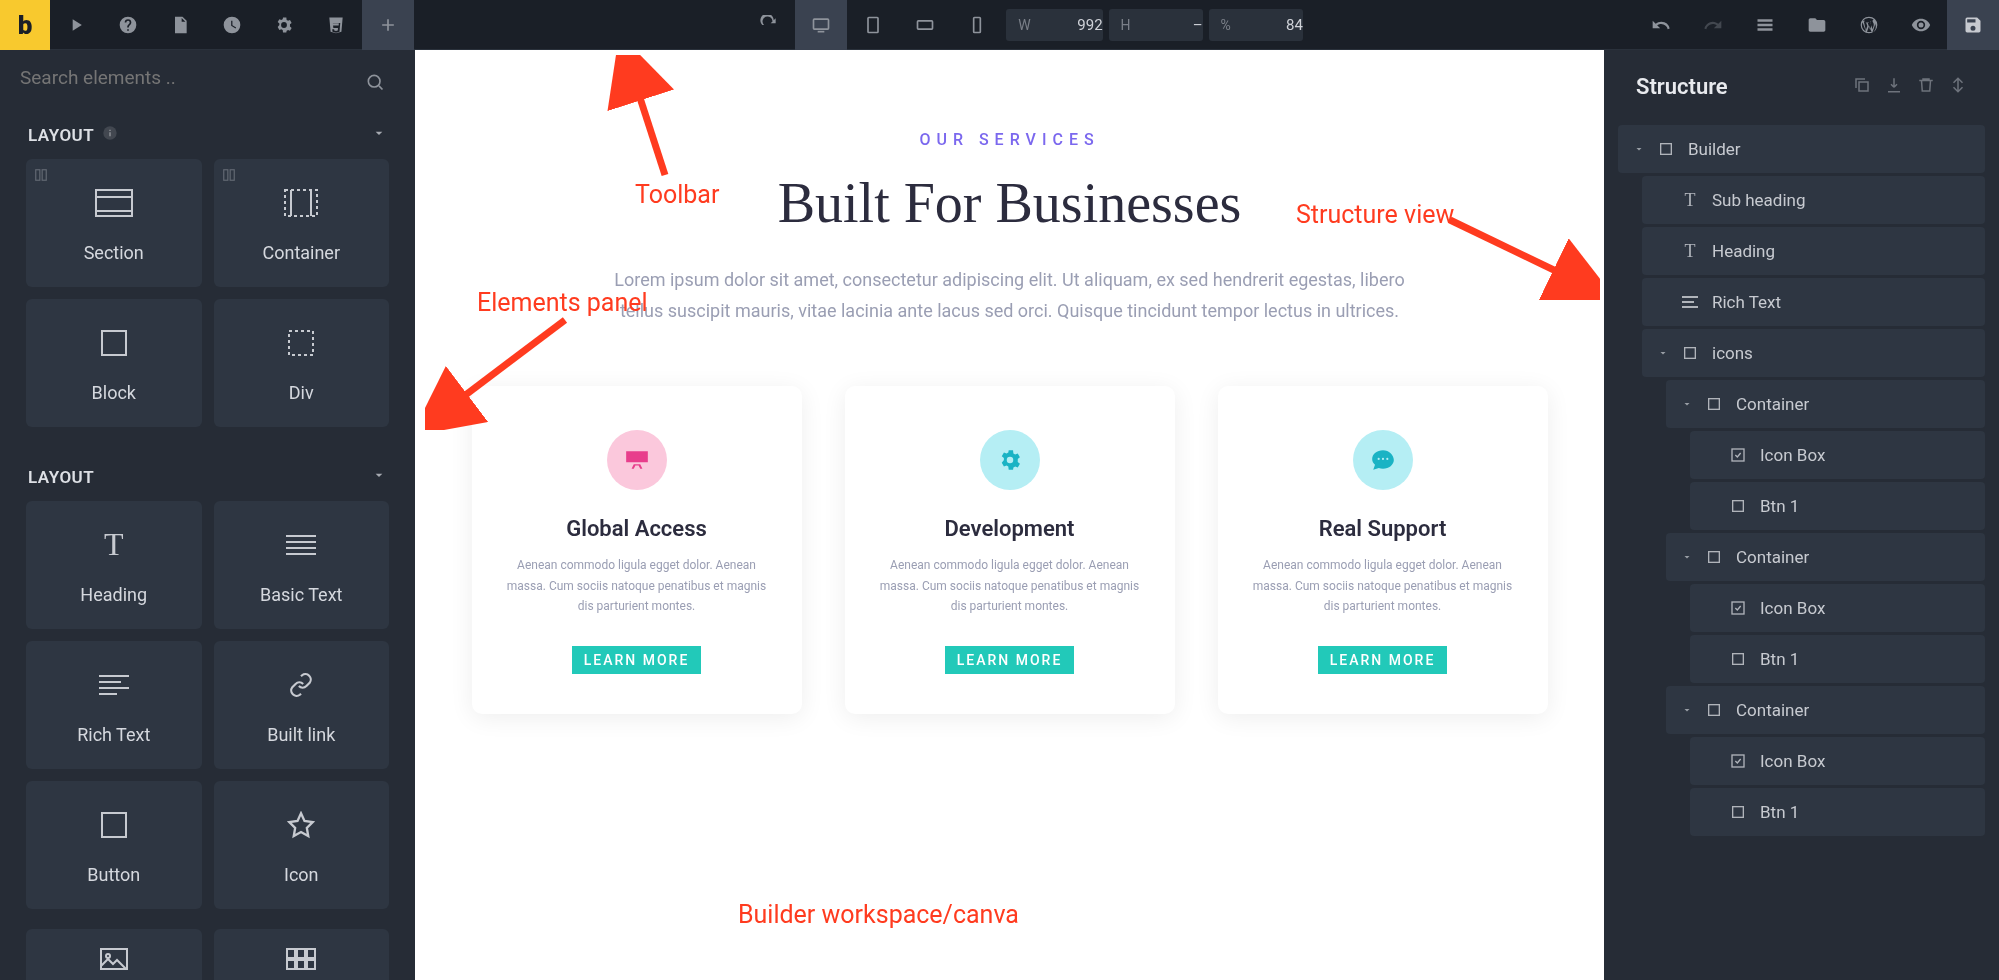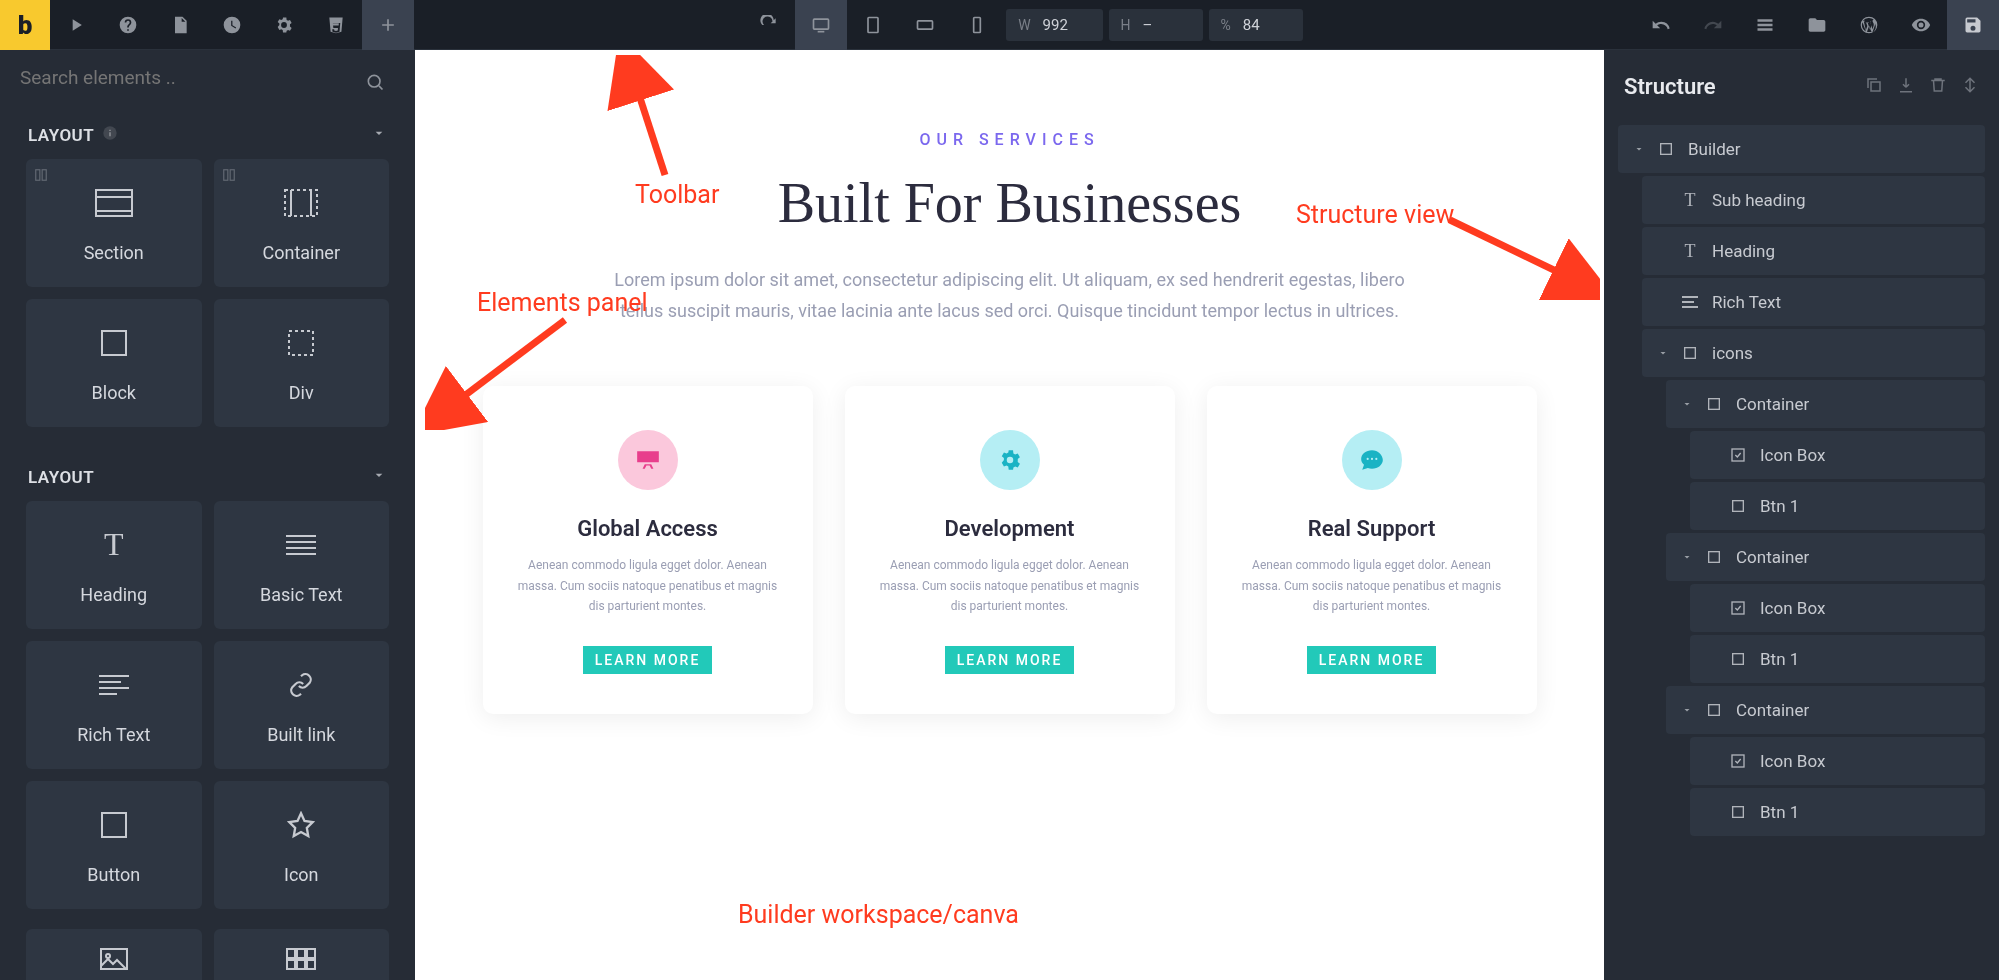--- a/index.html
+++ b/index.html
@@ -5,21 +5,21 @@
 *{box-sizing:border-box;margin:0;padding:0;font-family:-apple-system,BlinkMacSystemFont,"Segoe UI",Roboto,sans-serif}
 body{background:#222831;color:#b8bcc4;width:1999px;height:980px;overflow:hidden;position:relative}
 .toolbar{height:50px;background:#1a1f27;display:flex;align-items:center;border-bottom:1px solid #2a313b}
 .tb-logo{width:50px;height:50px;background:#f8c92e;display:flex;align-items:center;justify-content:center;font-weight:900;font-size:26px;color:#1a1f27}
 .tb-btn{width:52px;height:50px;display:flex;align-items:center;justify-content:center;color:#8e939b;cursor:pointer}
 .tb-btn.active{background:#3a4250}
 .tb-btn svg{width:20px;height:20px;fill:currentColor}
 .tb-spacer{flex:1}
 .tb-field{display:flex;align-items:center;background:#2a313b;height:32px;margin:0 3px;border-radius:3px}
 .tb-field-label{padding:0 12px;color:#7a7f88;font-size:14px}
-.tb-field-val{width:60px;text-align:left;color:#cfd2d8;font-size:15px;background:transparent;border:none;outline:none}
+.tb-field-val{width:60px;text-align:right;color:#cfd2d8;font-size:15px;background:transparent;border:none;outline:none}
 .tb-save{width:52px;height:50px;background:#3a4250;display:flex;align-items:center;justify-content:center;color:#c7cad0}
 
 .main{display:flex;height:calc(100% - 50px)}
 
 .elements-panel{width:415px;background:#262c36;display:flex;flex-direction:column;overflow-y:auto}
 .search-box{padding:16px 20px;position:relative}
 .search-inp{width:100%;background:transparent;border:none;color:#8e939b;font-size:19px;outline:none}
 .search-ic{position:absolute;right:30px;top:22px;color:#8e939b}
 .cat-header{padding:20px 28px 14px;display:flex;align-items:center;color:#dde0e5;font-size:17px;font-weight:600;letter-spacing:.5px}
 .cat-header .info{margin-left:8px;opacity:.5}
@@ -28,31 +28,31 @@
 .el-tile{background:#2e3642;border-radius:6px;height:128px;display:flex;flex-direction:column;align-items:center;justify-content:center;gap:20px;cursor:pointer;color:#d5d8de;position:relative}
 .el-tile .ic{height:38px;display:flex;align-items:center;justify-content:center;color:#c7cad0}
 .el-tile .lb{font-size:18px}
 .el-tile .corner{position:absolute;top:8px;left:8px;opacity:.55;color:#8e939b}
 
 .canvas-wrap{flex:1;background:#a21caf;overflow:auto;display:flex;flex-direction:column}
 .canvas{background:#fff;flex:1;padding:80px 50px 60px;text-align:center}
 .subhead{color:#7b68ee;font-size:16px;letter-spacing:6px;font-weight:500;margin-bottom:22px}
 .bighead{font-family:Georgia,'Times New Roman',serif;font-size:56px;color:#2c2c3e;font-weight:400;margin-bottom:30px}
 .richtext{color:#9a9eb3;font-size:18px;line-height:1.7;max-width:820px;margin:0 auto 60px}
-.cards{display:flex;gap:32px;justify-content:center}
+.cards{display:flex;gap:43px;justify-content:center}
 .card{background:#fff;border-radius:10px;box-shadow:0 4px 24px rgba(0,0,0,.07);padding:44px 30px 40px;width:330px}
 .card-ic{width:60px;height:60px;border-radius:50%;margin:0 auto 26px;display:flex;align-items:center;justify-content:center}
 .card-ic.pink{background:#fbc8dc}
 .card-ic.cyan{background:#b5eef4}
 .card-title{font-size:22px;font-weight:600;color:#2c2c3e;margin-bottom:14px}
 .card-text{color:#9a9eb3;font-size:12px;line-height:1.7;margin-bottom:30px}
 .card-btn{display:inline-block;background:#22c9b9;color:#fff;font-size:14px;letter-spacing:2px;padding:6px 12px;font-weight:500}
 
 .structure-panel{width:395px;background:#262c36;display:flex;flex-direction:column}
-.struct-head{padding:24px 20px 18px;display:flex;align-items:center}
+.struct-head{padding:24px 32px 18px;display:flex;align-items:center}
 .struct-title{color:#e8eaee;font-size:22px;font-weight:600}
 .struct-tools{margin-left:auto;display:flex;gap:14px;color:#6e737c}
 .tree{padding:8px 14px;overflow-y:auto}
 .node{display:flex;align-items:center;height:48px;background:#2e3642;border-radius:4px;margin-bottom:3px;padding:0 12px;cursor:pointer;color:#c7cad0;font-size:17px}
 .node .tg{width:18px;display:flex;justify-content:center;opacity:.7;margin-right:6px}
 .node .ni{width:24px;display:flex;justify-content:center;margin-right:10px;opacity:.85}
 .node.d1{margin-left:24px}
 .node.d2{margin-left:48px}
 .node.d3{margin-left:72px}
 

